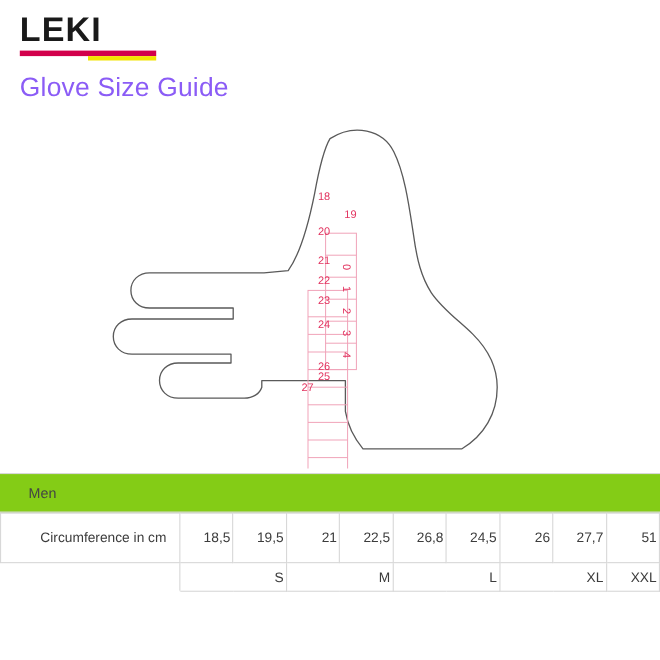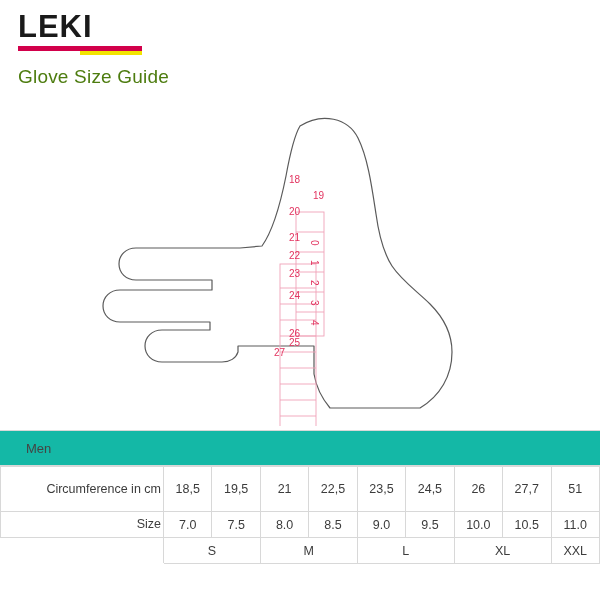--- a/index.html
+++ b/index.html
@@ -53,22 +53,22 @@
     left: 62px;
     top: 5px;
     width: 62px;
     height: 4px;
     background: #f2e400;
   }
   .page-title {
     position: absolute;
     left: 18px;
     top: 66px;
-    font-size: 19px;
-    color: #4d7c0f;
+    font-size: 24px;
+    color: #8b5cf6;
     font-weight: normal;
     letter-spacing: 0.2px;
   }
 
   
   .illustration {
     position: absolute;
     left: 0;
     top: 96px;
     width: 600px;
@@ -88,46 +88,46 @@
 
   
   .table-wrap {
     position: absolute;
     left: 0;
     top: 430px;
     width: 600px;
   }
   .section-head {
     height: 36px;
-    background: #14b8a6;
+    background: #84cc16;
     border-top: 1px solid #d8d8d8;
     border-bottom: 1px solid #d8d8d8;
     display: flex;
     align-items: center;
     padding-left: 26px;
     font-size: 13px;
     color: #444;
     box-sizing: border-box;
   }
   table.size-table {
     border-collapse: collapse;
     width: 600px;
     table-layout: fixed;
     font-size: 12.5px;
     color: #3c3c3c;
   }
   table.size-table td {
     border: 1px solid #d8d8d8;
     height: 25px;
-    text-align: center;
+    text-align: right;
     vertical-align: middle;
     padding: 0 2px;
   }
   table.size-table td.rowhead {
-    text-align: right;
+    text-align: center;
     padding-left: 26px;
     width: 134px;
     line-height: 15px;
   }
   table.size-table tr.tall td {
     height: 44px;
   }
   table.size-table td.firstcol-blank {
     border-left: 1px solid #ffffff;
     border-bottom: 1px solid #ffffff;
@@ -237,37 +237,25 @@
     </div>
 
     <table class="size-table">
       <tbody>
         <tr class="tall">
           <td class="rowhead">Circumference in cm</td>
           <td>18,5</td>
           <td>19,5</td>
           <td>21</td>
           <td>22,5</td>
-          <td>23,5</td>
+          <td>26,8</td>
           <td>24,5</td>
           <td>26</td>
           <td>27,7</td>
           <td>51</td>
-        </tr>
-        <tr>
-          <td class="rowhead">Size</td>
-          <td>7.0</td>
-          <td>7.5</td>
-          <td>8.0</td>
-          <td>8.5</td>
-          <td>9.0</td>
-          <td>9.5</td>
-          <td>10.0</td>
-          <td>10.5</td>
-          <td>11.0</td>
         </tr>
         <tr>
           <td class="firstcol-blank"></td>
           <td colspan="2">S</td>
           <td colspan="2">M</td>
           <td colspan="2">L</td>
           <td colspan="2">XL</td>
           <td>XXL</td>
         </tr>
       </tbody>

